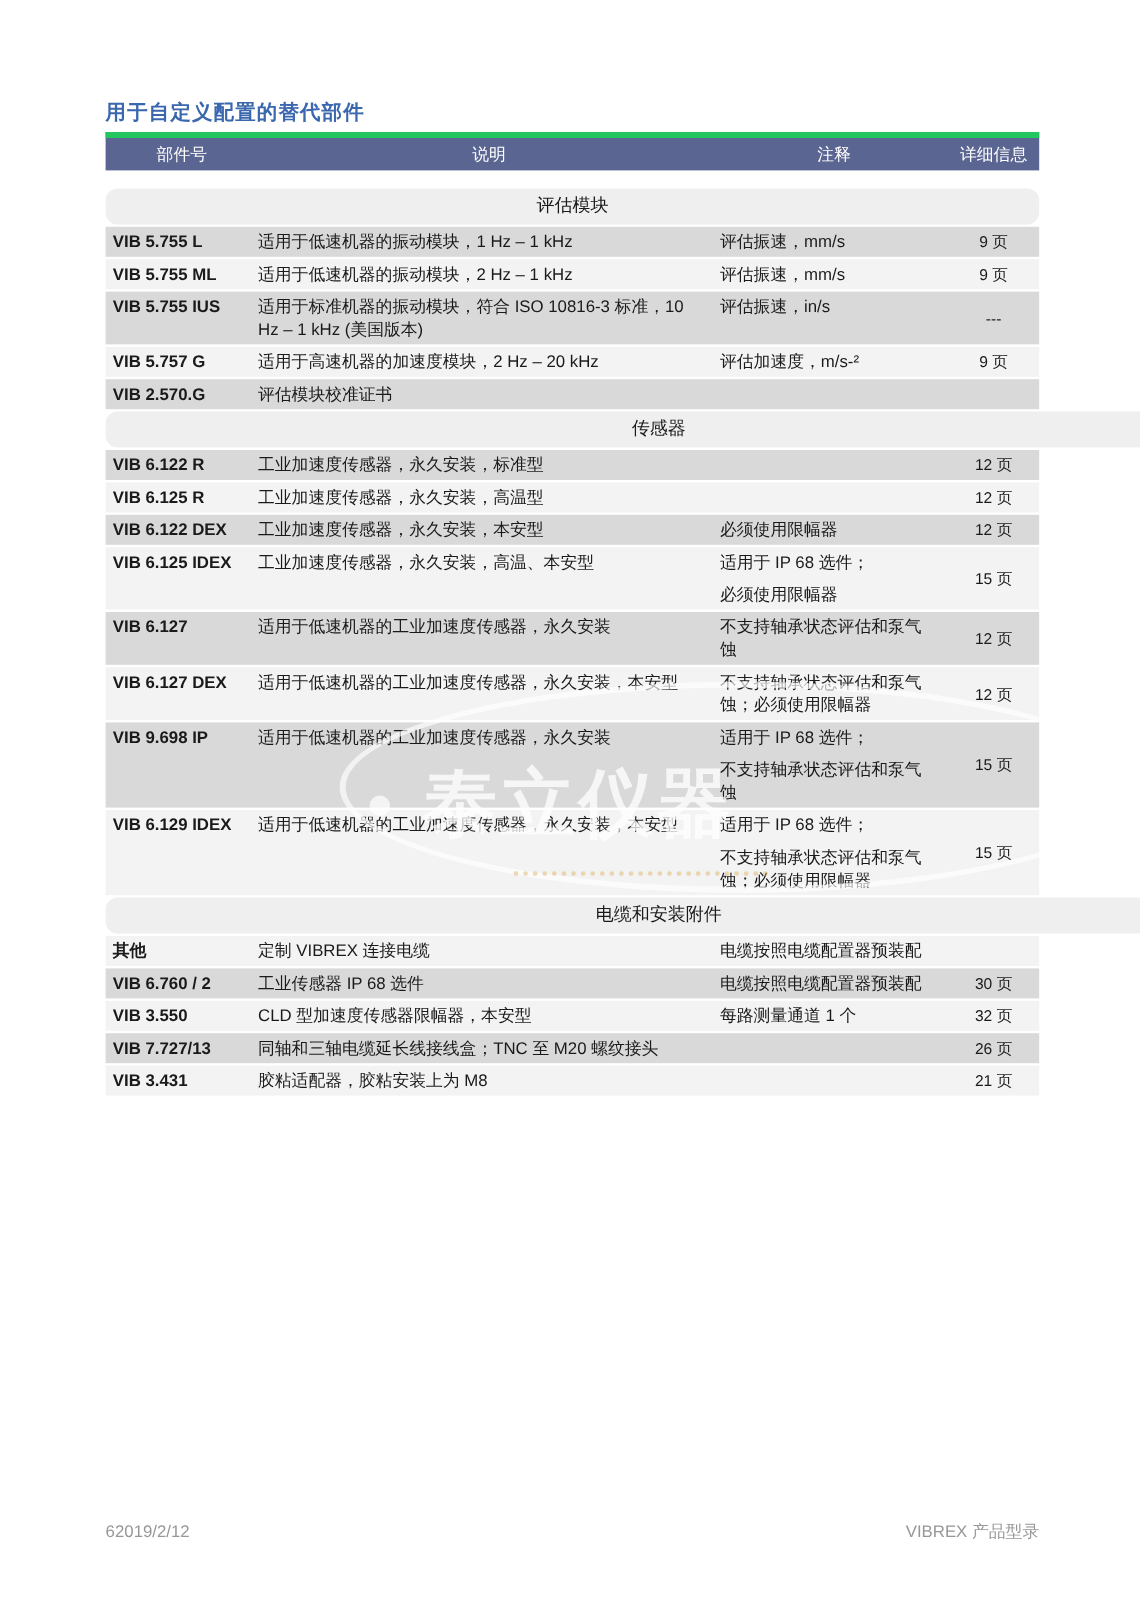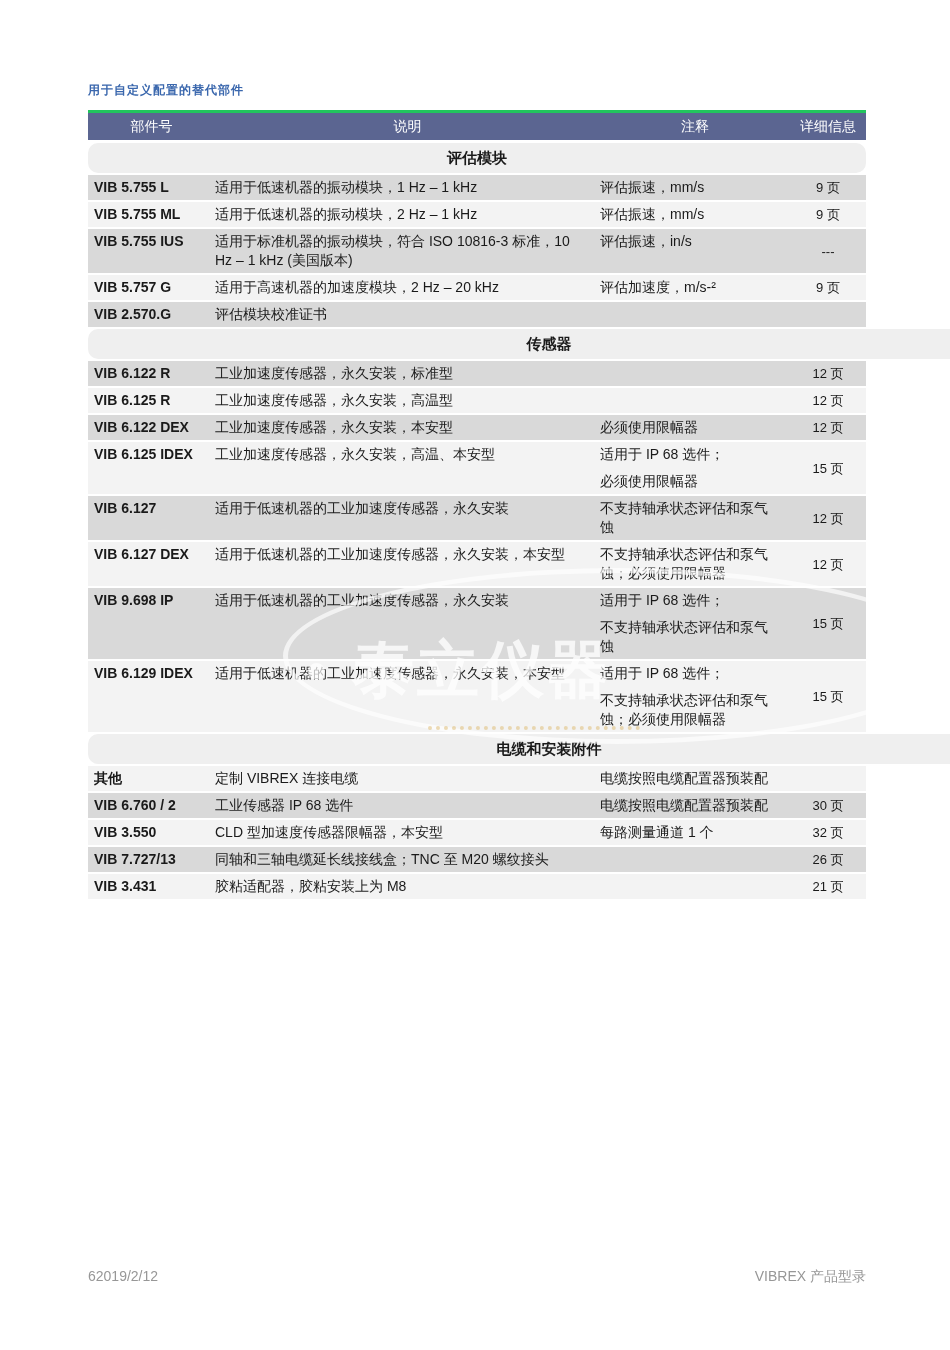--- a/index.html
+++ b/index.html
@@ -5,39 +5,39 @@
   html,body{margin:0;padding:0;}
   body{
     width:950px;height:1350px;position:relative;overflow:hidden;
     background:#ffffff;
     font-family:"Liberation Sans","DejaVu Sans",sans-serif;
     color:#1a1a1a;
   }
   .page-title{
     position:absolute;left:88px;top:82px;
     font-family:"Liberation Serif","DejaVu Serif",serif;
-    font-size:12px;font-weight:bold;color:var(--title-color,#3a67ad);
+    font-size:17px;font-weight:bold;color:var(--title-color,#3a67ad);
     letter-spacing:1px;
   }
   .parts-table{
     position:absolute;left:88px;top:110px;width:778px;
   }
   .thead{
     display:flex;height:27px;background:var(--header-bg,#5b6591);
-    border-top:3px solid #22c55e;
-    color:#ffffff;font-size:14px;margin-bottom:3px;
+    border-top:5px solid #22c55e;
+    color:#ffffff;font-size:14px;margin-bottom:15px;
   }
   .th{display:flex;align-items:center;justify-content:center;}
   .c1{width:127px;flex:none;}
   .c2{width:385px;flex:none;}
   .c3{width:190px;flex:none;}
   .c4{width:76px;flex:none;}
   .section-band{
     height:30px;line-height:30px;background:var(--section-bg,#efefef);
-    text-align:center;font-weight:bold;font-size:15px;
+    text-align:center;font-weight:normal;font-size:15px;
     margin-bottom:2px;width:778px;border-radius:10px;
   }
   .section-band.full{width:922px;}
   .row{
     display:flex;margin-bottom:2px;min-height:25px;
     font-size:14px;line-height:19px;
   }
   .row.dark{background:var(--row-dark,#d9d9d9);}
   .row.light{background:var(--row-light,#f3f3f3);}
   .cell{padding-top:3px;padding-bottom:3px;box-sizing:border-box;}

